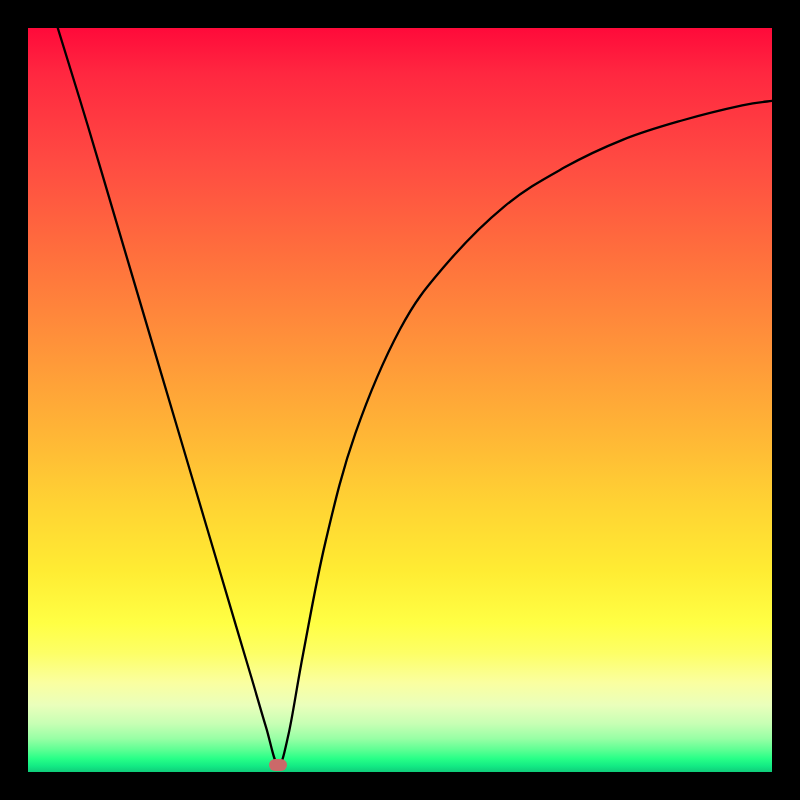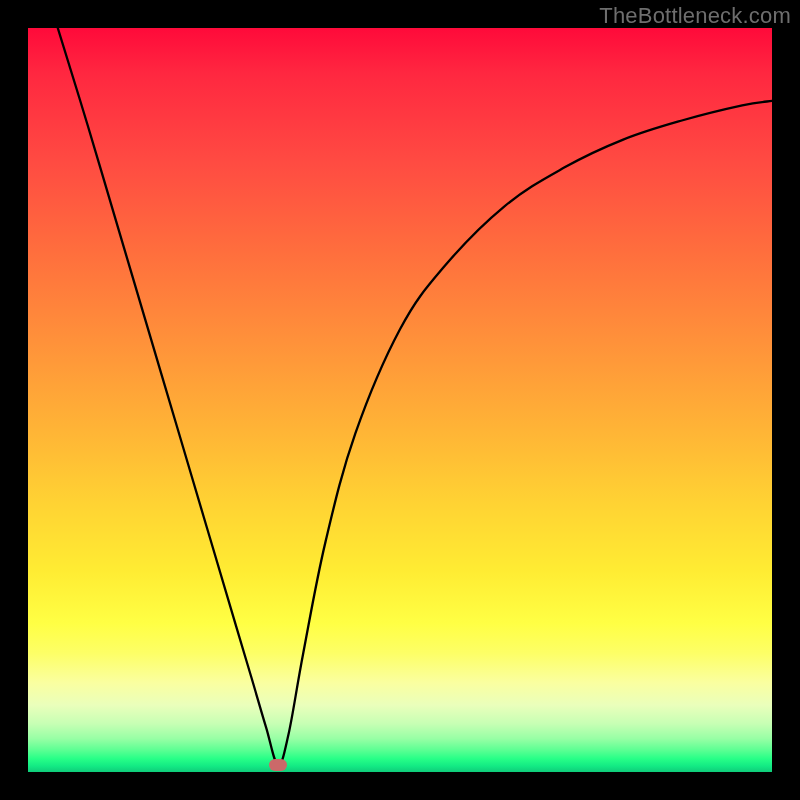--- a/index.html
+++ b/index.html
@@ -76,14 +76,13 @@
 </head>
 <body>
 
 <div class="frame">
   <div class="plot-area">
     <svg class="curve" viewBox="0 0 744 744" preserveAspectRatio="none">
       <path id="curve-path" d="M 29.76 0.00 C 35.12 17.41, 48.81 61.23, 59.52 96.72 C 70.23 132.21, 78.57 161.00, 89.28 197.16 C 99.99 233.32, 108.33 261.44, 119.04 297.60 C 129.75 333.76, 138.09 361.88, 148.80 398.04 C 159.51 434.20, 167.85 462.32, 178.56 498.48 C 189.27 534.64, 200.28 571.87, 208.32 598.92 C 216.36 625.97, 217.84 630.69, 223.20 648.77 C 228.56 666.85, 233.26 683.56, 238.08 699.36 C 242.90 715.16, 245.97 735.22, 249.98 736.56 C 254.00 737.90, 255.85 726.89, 260.40 706.80 C 264.95 686.71, 268.58 659.78, 275.28 624.96 C 281.98 590.14, 288.23 552.87, 297.60 513.36 C 306.97 473.85, 313.97 443.65, 327.36 405.48 C 340.75 367.31, 355.93 331.45, 372.00 301.32 C 388.07 271.19, 397.89 260.18, 416.64 238.08 C 435.39 215.98, 454.73 196.24, 476.16 178.56 C 497.59 160.88, 514.25 151.92, 535.68 139.87 C 557.11 127.82, 573.77 120.17, 595.20 111.60 C 616.63 103.03, 633.29 98.42, 654.72 92.26 C 676.15 86.10, 698.17 80.86, 714.24 77.38 C 730.31 73.89, 738.64 73.72, 744.00 72.91" fill="none" stroke="#000" stroke-width="2.3" stroke-linecap="round" stroke-linejoin="round"></path>
     </svg>
     <div id="minpt" class="minpoint" style="left: 249.984px; top: 736.56px;"></div>
   </div>
-  <div class="watermark">TheBottleneck.com</div>
 </div>
 
 </body></html>

